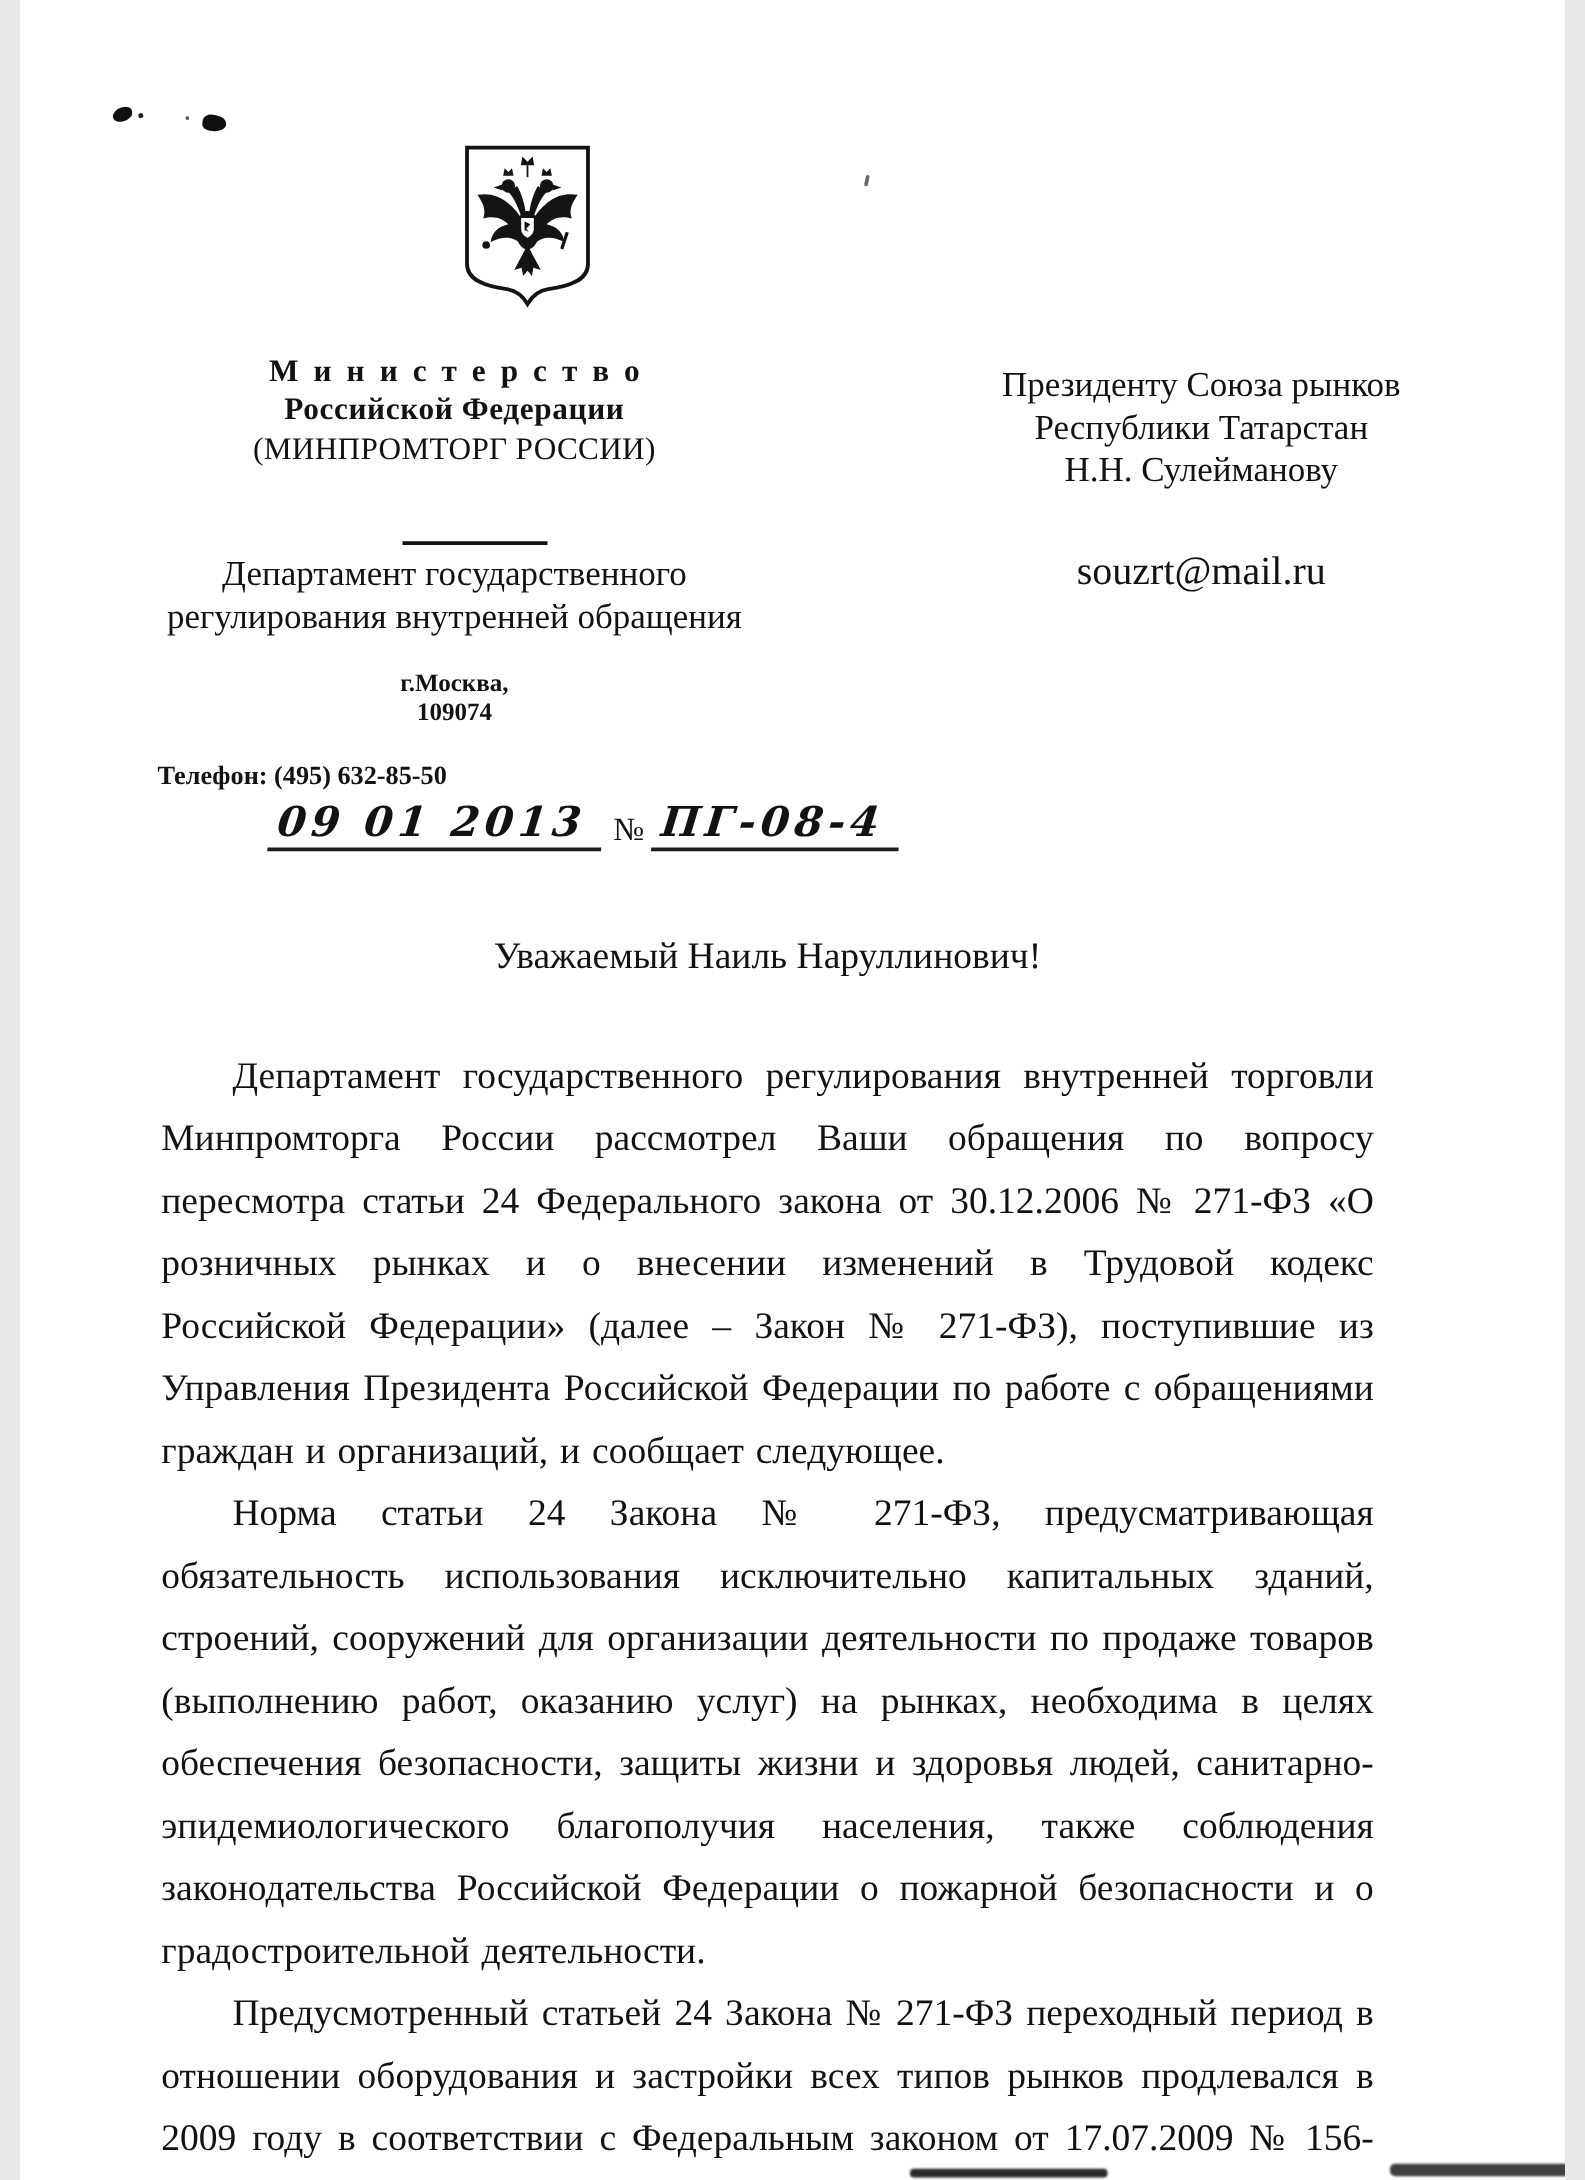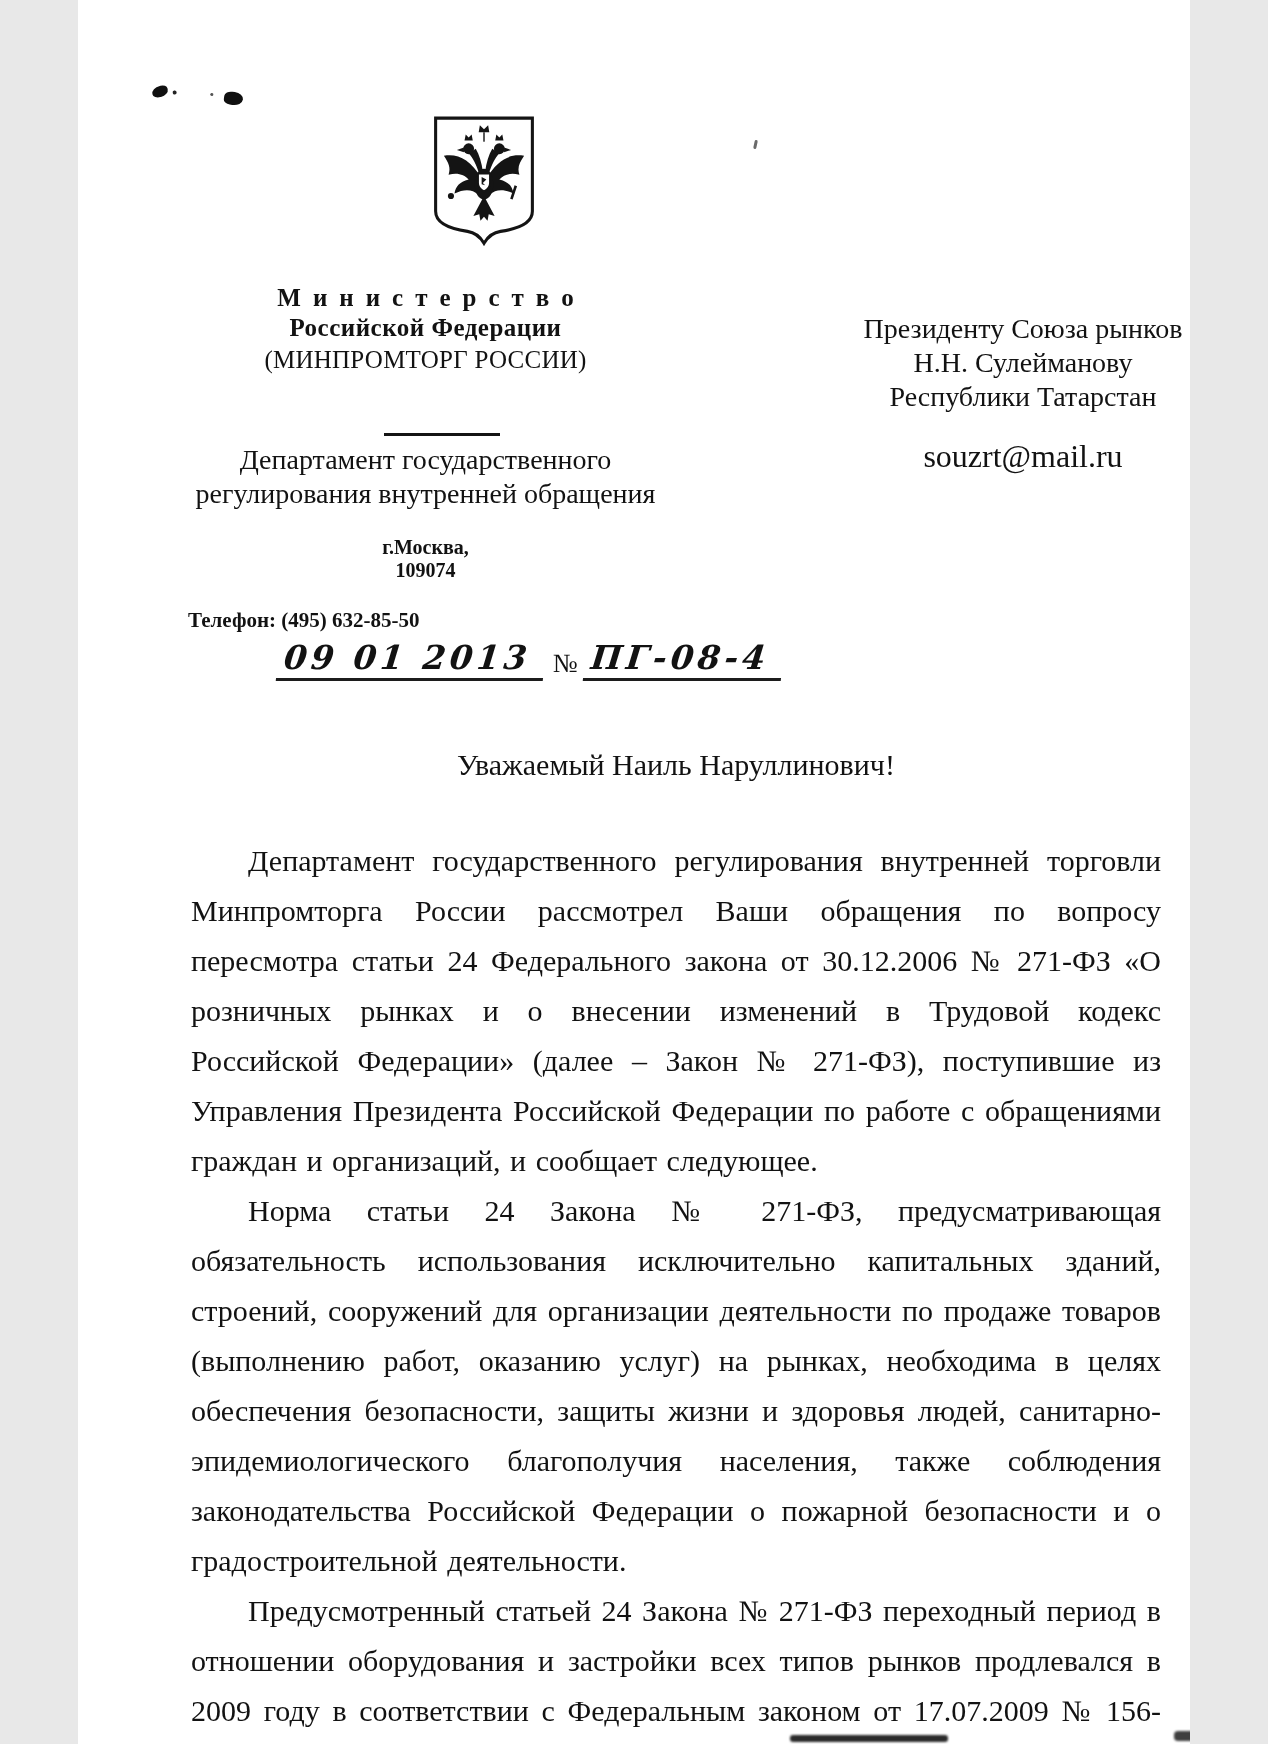--- a/index.html
+++ b/index.html
@@ -1,18 +1,18 @@
 <!DOCTYPE html>
 <html lang="ru"><head>
 <meta charset="utf-8">
 <style>
   html, body { margin: 0; padding: 0; background: #e8e8e8; }
   .page {
     position: relative;
-    width: 1112px;
+    width: 1236px;
     height: 1744px;
     margin: 0 auto;
     background: #ffffff;
     color: #121212;
     font-family: "Liberation Serif", "DejaVu Serif", serif;
     overflow: hidden;
   }
 
   
   .ink-dot { position: absolute; background: #101010; }
@@ -50,21 +50,21 @@
     position: absolute; left: 110px; top: 536px; width: 475px;
     text-align: center; font-weight: 700; font-size: 20px; line-height: 1.15;
   }
   .phone-line {
     position: absolute; left: 110px; top: 608px; width: 475px;
     text-align: left; font-weight: 700; font-size: 21px;
   }
 
   
   .recipient-block {
-    position: absolute; left: 720px; top: 312px; width: 450px;
+    position: absolute; left: 720px; top: 292px; width: 450px;
     text-align: center; font-size: 28px; line-height: 1.22;
   }
   .recipient-email {
     position: absolute; left: 720px; top: 438px; width: 450px;
     text-align: center; font-size: 32px;
   }
 
   
   .ref-line {
     position: absolute; left: 200px; top: 638px; width: 500px;
@@ -156,22 +156,22 @@
 
   <div class="address-block">
     <div>г.Москва,</div>
     <div>109074</div>
   </div>
 
   <div class="phone-line">Телефон: (495)  632-85-50</div>
 
   <div class="recipient-block">
     <div>Президенту Союза рынков</div>
+    <div>Республики Татарстан</div>
     <div>Н.Н. Сулейманову</div>
-    <div>Республики Татарстан</div>
   </div>
   <div class="recipient-email">souzrt@mail.ru</div>
 
   <div class="ref-line">
     <span class="hw underlined">09 01 2013</span>
     <span class="no-sign">№</span>
     <span class="hw underlined">ПГ-08-4</span>
   </div>
 
   <div class="salutation">Уважаемый Наиль Наруллинович!</div>

